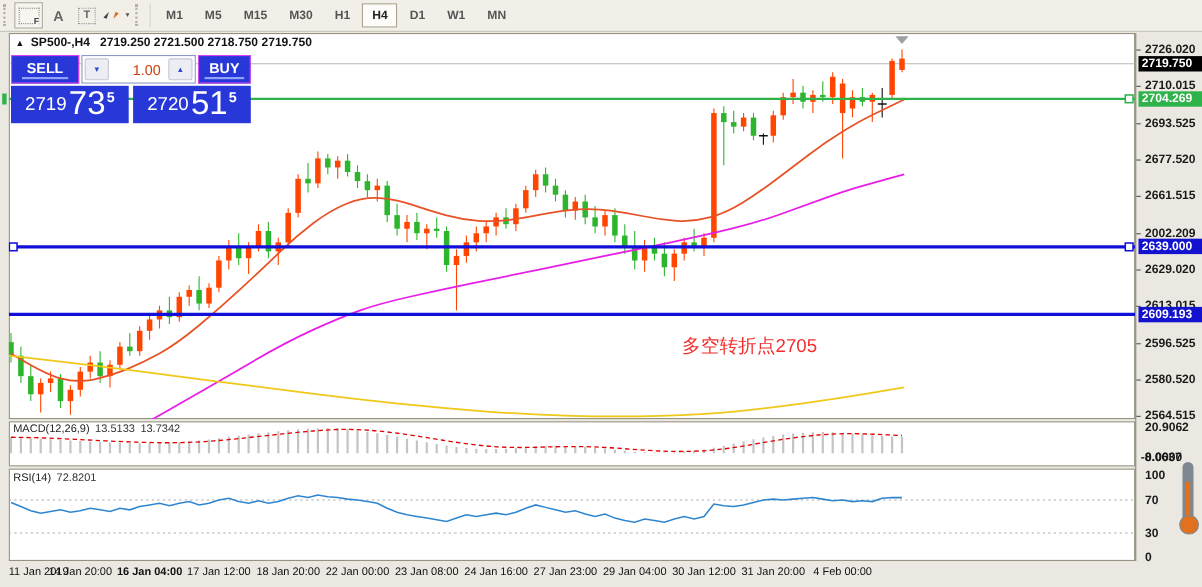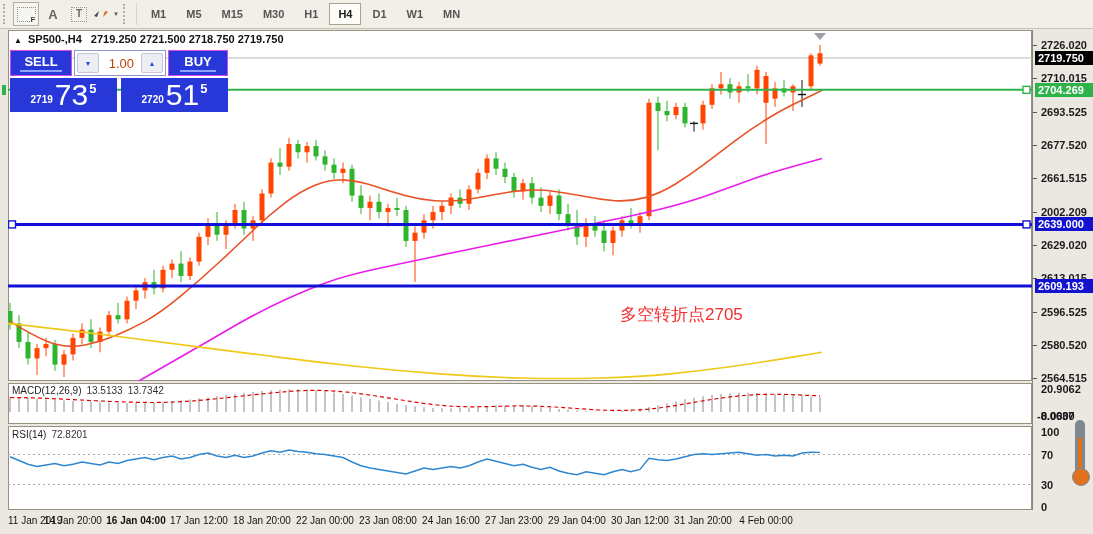--- a/index.html
+++ b/index.html
@@ -45,30 +45,30 @@
   .ind-label .v2{margin-left:5px;color:#333;}
   .annotation{position:absolute;left:620px;top:303px;font-size:17px;z-index:2;white-space:nowrap;}
   .date-axis{position:absolute;left:8px;top:511px;width:1024px;height:22px;}
   .date-label{position:absolute;top:4px;font-size:10px;color:#111;white-space:nowrap;}
   
   .trade-panel{position:absolute;left:10px;top:50px;width:218px;z-index:5;}
   .tp-row1{display:flex;height:26px;}
   .tp-btn{color:#fff;font-size:13px;font-weight:700;display:flex;align-items:center;justify-content:center;
           border:1px solid #d946ef;box-sizing:border-box;}
   .tp-btn.sell{width:62px;}
-  .tp-btn.buy{width:60px;}
+  .tp-btn.buy{width:48px;}
   .tp-btn-label{border-bottom:2px solid #8fa2ff;padding:0 4px 1px;}
   .tp-stepper{flex:1;display:flex;background:#fff;border:1px solid #8f97c8;margin:0 2px;box-sizing:border-box;}
   .step-btn{width:20px;display:flex;align-items:center;justify-content:center;background:#eceef4;
             border:1px solid #c3c7d8;margin:2px;border-radius:2px;}
   .step-glyph{font-size:7px;color:#2d49cc;}
   .tp-volume{flex:1;font-size:13px;color:#c2410c;display:flex;align-items:center;justify-content:flex-end;padding-right:5px;}
   .tp-row2{display:flex;margin-top:2px;height:34px;gap:4px;}
   .tp-price{flex:1;color:#fff;display:flex;align-items:flex-end;justify-content:center;padding-bottom:2px;}
-  .tp-small{font-size:10px;font-weight:700;margin:0 2px 5px 0;}
+  .tp-small{font-size:17px;font-weight:400;margin:0 2px 5px 0;}
   .tp-big{font-size:30px;font-weight:400;line-height:30px;}
   .tp-sup{font-size:13px;font-weight:700;align-self:flex-start;margin-top:3px;margin-left:1px;}
   
   .thermo{position:absolute;left:1070px;top:420px;width:20px;height:70px;z-index:4;}
   .thermo-tube{position:absolute;left:5px;top:0;width:10px;height:56px;background:#7d8891;border-radius:5px;}
   .thermo-fill{position:absolute;left:8px;top:18px;width:4px;height:36px;background:#e2711d;}
   .thermo-bulb{position:absolute;left:2px;top:48px;width:16px;height:16px;border-radius:50%;background:#e2711d;border:1px solid #7d8891;}
 </style>
 </head>
 <body>

